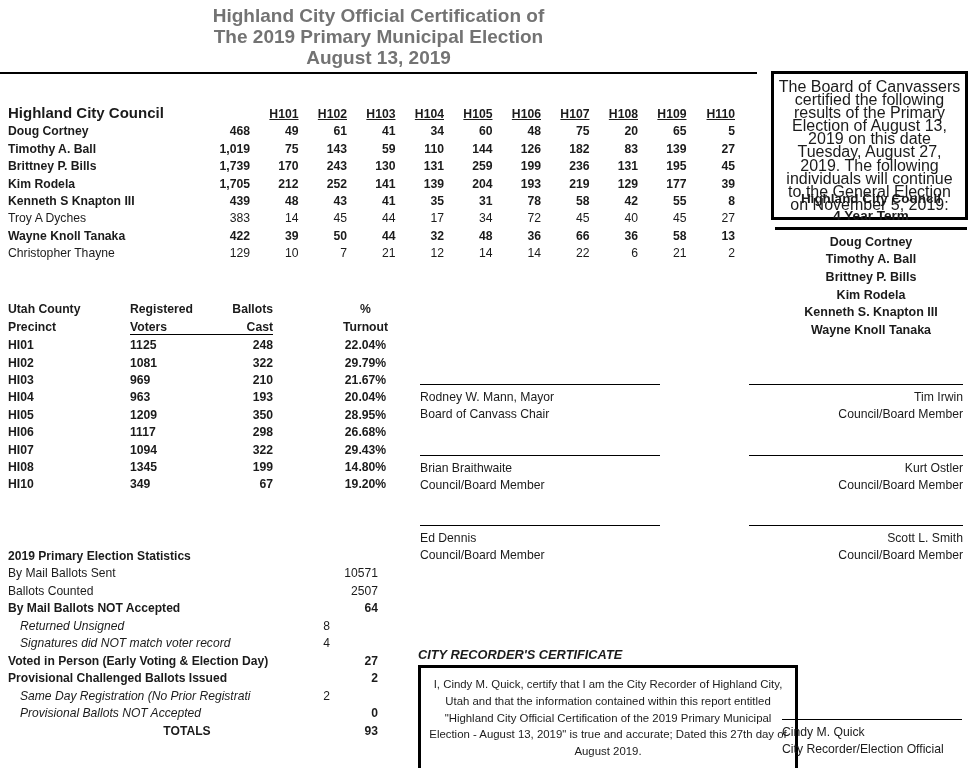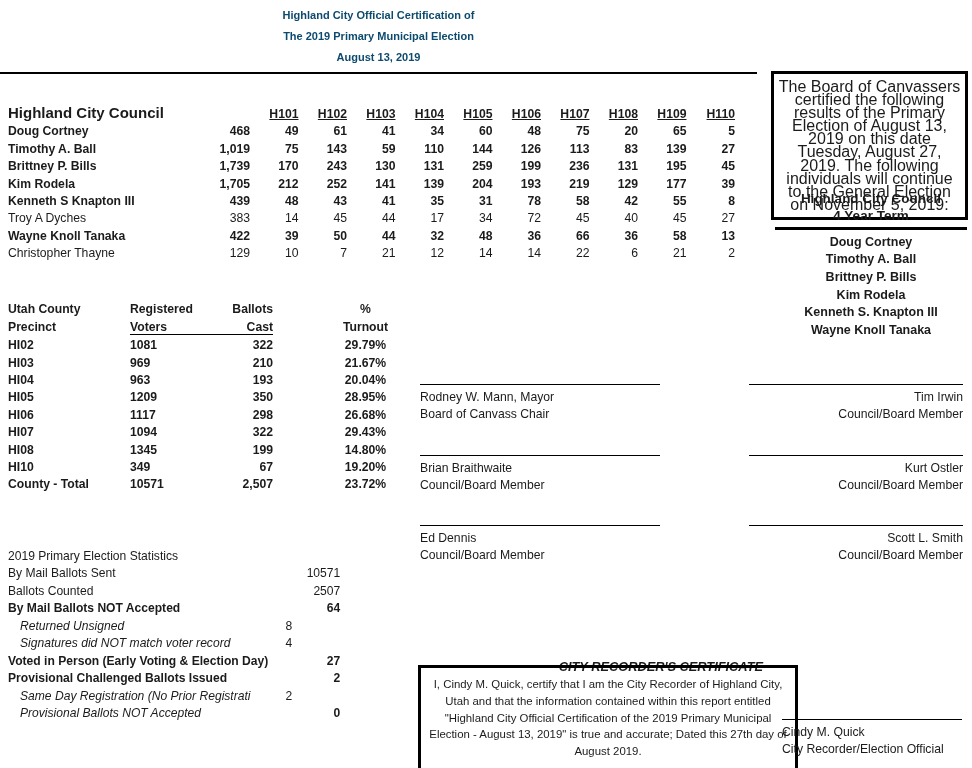--- a/index.html
+++ b/index.html
@@ -5,21 +5,21 @@
   html,body { margin:0; padding:0; }
   body {
     width:972px; height:768px; position:relative; overflow:hidden;
     background:#ffffff; color:#1b1b1b;
     font-family:"Liberation Sans", sans-serif;
   }
   .abs { position:absolute; }
 
   
   .title-wrap { top:5px; left:0; width:757px; text-align:center;
-    font-weight:bold; font-size:11px; line-height:21px; color:#0c4a6e; }
+    font-weight:bold; font-size:19px; line-height:21px; color:#737373; }
   .title-rule { top:72px; left:0; width:757px; height:2px; background:#000; }
 
   
   .canvass-box { left:771px; top:71px; width:197px; box-sizing:border-box;
     border:3px solid #000; padding:6px 4px; text-align:center;
     font-size:16px; line-height:13.1px; }
 
   
   .cand-table { left:8px; top:96px; border-collapse:collapse; }
   .cand-table th, .cand-table td { padding:0; height:17.4px; font-size:12.2px; vertical-align:bottom; white-space:nowrap; }
@@ -47,35 +47,35 @@
   .t-cast { width:55px; text-align:right !important; }
   .t-turn { width:105px; text-align:center !important; padding-left:40px !important; }
   tr.t-underline .t-reg, tr.t-underline .t-cast { border-bottom:1.5px solid #000; }
 
   
   .stats-table { left:8px; top:545px; border-collapse:collapse; }
   .stats-table td { padding:0; height:17.55px; font-size:12.1px; vertical-align:bottom; white-space:nowrap; }
   .s-label { width:238px; }
   .s-mid   { width:24px; text-align:right; }
   .s-val   { width:48px; text-align:right; font-weight:bold; }
-  tr.s-title td { font-weight:normal; }
+  tr.s-title td { font-weight:bold; }
   tr.s-bold .s-label { font-weight:bold; }
   tr.s-normal .s-val { font-weight:normal; }
   tr.s-italic .s-label { font-style:italic; padding-left:12px; }
   tr.s-totals .s-label { font-weight:bold; text-align:center; padding-left:60px; }
 
   
   .sig-block { border-top:1.5px solid #000; padding-top:4px; font-size:12.2px; line-height:17px; }
   .sig-left  { left:420px; width:240px; }
   .sig-right { left:749px; width:214px;text-align:right; }
   .sig-1 { top:384px; } .sig-2 { top:455px; } .sig-3 { top:525px; }
 
   
-  .recorder-heading { left:431px; top:647px; width:332px; text-align:right;
-    font-weight:bold; font-style:italic; font-size:12.8px;margin-top:12px; }
+  .recorder-heading { left:418px; top:647px; width:332px; text-align:left;
+    font-weight:bold; font-style:italic; font-size:12.8px; }
   .recorder-box { left:418px; top:665px; width:380px; box-sizing:border-box;
     border:3px solid #000; padding:8px 6px; text-align:center;
     font-size:11.4px; line-height:16.8px; }
   .cindy-block { left:782px; top:719px; width:180px; border-top:1.5px solid #000;
     padding-top:4px; font-size:12.2px; line-height:16.8px; }
 </style>
 </head>
 <body>
 
 <div class="abs title-wrap">
@@ -122,21 +122,21 @@
       </tr>
       <tr class="winner">
         <td class="c-name">Timothy A. Ball</td>
         <td class="c-total">1,019</td>
         <td class="c-val">75</td>
         <td class="c-val">143</td>
         <td class="c-val">59</td>
         <td class="c-val">110</td>
         <td class="c-val">144</td>
         <td class="c-val">126</td>
-        <td class="c-val">113</td>
+        <td class="c-val">182</td>
         <td class="c-val">83</td>
         <td class="c-val">139</td>
         <td class="c-val">27</td>
       </tr>
       <tr class="winner">
         <td class="c-name">Brittney P. Bills</td>
         <td class="c-total">1,739</td>
         <td class="c-val">170</td>
         <td class="c-val">243</td>
         <td class="c-val">130</td>
@@ -245,20 +245,26 @@
     </tr>
     <tr class="t-underline">
       <th class="t-prec">Precinct</th>
       <th class="t-reg">Voters</th>
       <th class="t-cast">Cast</th>
       <th class="t-turn">Turnout</th>
     </tr>
   </thead>
   <tbody id="turnout-body">
       <tr>
+        <td class="t-prec">HI01</td>
+        <td class="t-reg">1125</td>
+        <td class="t-cast">248</td>
+        <td class="t-turn">22.04%</td>
+      </tr>
+      <tr>
         <td class="t-prec">HI02</td>
         <td class="t-reg">1081</td>
         <td class="t-cast">322</td>
         <td class="t-turn">29.79%</td>
       </tr>
       <tr>
         <td class="t-prec">HI03</td>
         <td class="t-reg">969</td>
         <td class="t-cast">210</td>
         <td class="t-turn">21.67%</td>
@@ -291,26 +297,20 @@
         <td class="t-prec">HI08</td>
         <td class="t-reg">1345</td>
         <td class="t-cast">199</td>
         <td class="t-turn">14.80%</td>
       </tr>
       <tr>
         <td class="t-prec">HI10</td>
         <td class="t-reg">349</td>
         <td class="t-cast">67</td>
         <td class="t-turn">19.20%</td>
-      </tr>
-      <tr>
-        <td class="t-prec">County - Total</td>
-        <td class="t-reg">10571</td>
-        <td class="t-cast">2,507</td>
-        <td class="t-turn">23.72%</td>
       </tr>
     </tbody>
 </table>
 
 <table class="abs stats-table">
   <tbody id="stats-body">
     <tr class="s-title">
       <td class="s-label" colspan="3">2019 Primary Election Statistics</td>
     </tr>
   <tr class="s-normal">
@@ -351,20 +351,25 @@
       <tr class="s-italic">
         <td class="s-label">Same Day Registration (No Prior Registrati</td>
         <td class="s-mid">2</td>
         <td class="s-val"></td>
       </tr>
       <tr class="s-italic">
         <td class="s-label">Provisional Ballots NOT Accepted</td>
         <td class="s-mid"></td>
         <td class="s-val">0</td>
       </tr>
+      <tr class="s-totals">
+        <td class="s-label">TOTALS</td>
+        <td class="s-mid"></td>
+        <td class="s-val">93</td>
+      </tr>
     </tbody>
 </table>
 
 <div class="abs sig-block sig-left sig-1">
   <div>Rodney W. Mann, Mayor</div>
   <div>Board of Canvass Chair</div>
 </div>
 <div class="abs sig-block sig-left sig-2">
   <div>Brian Braithwaite</div>
   <div>Council/Board Member</div>

